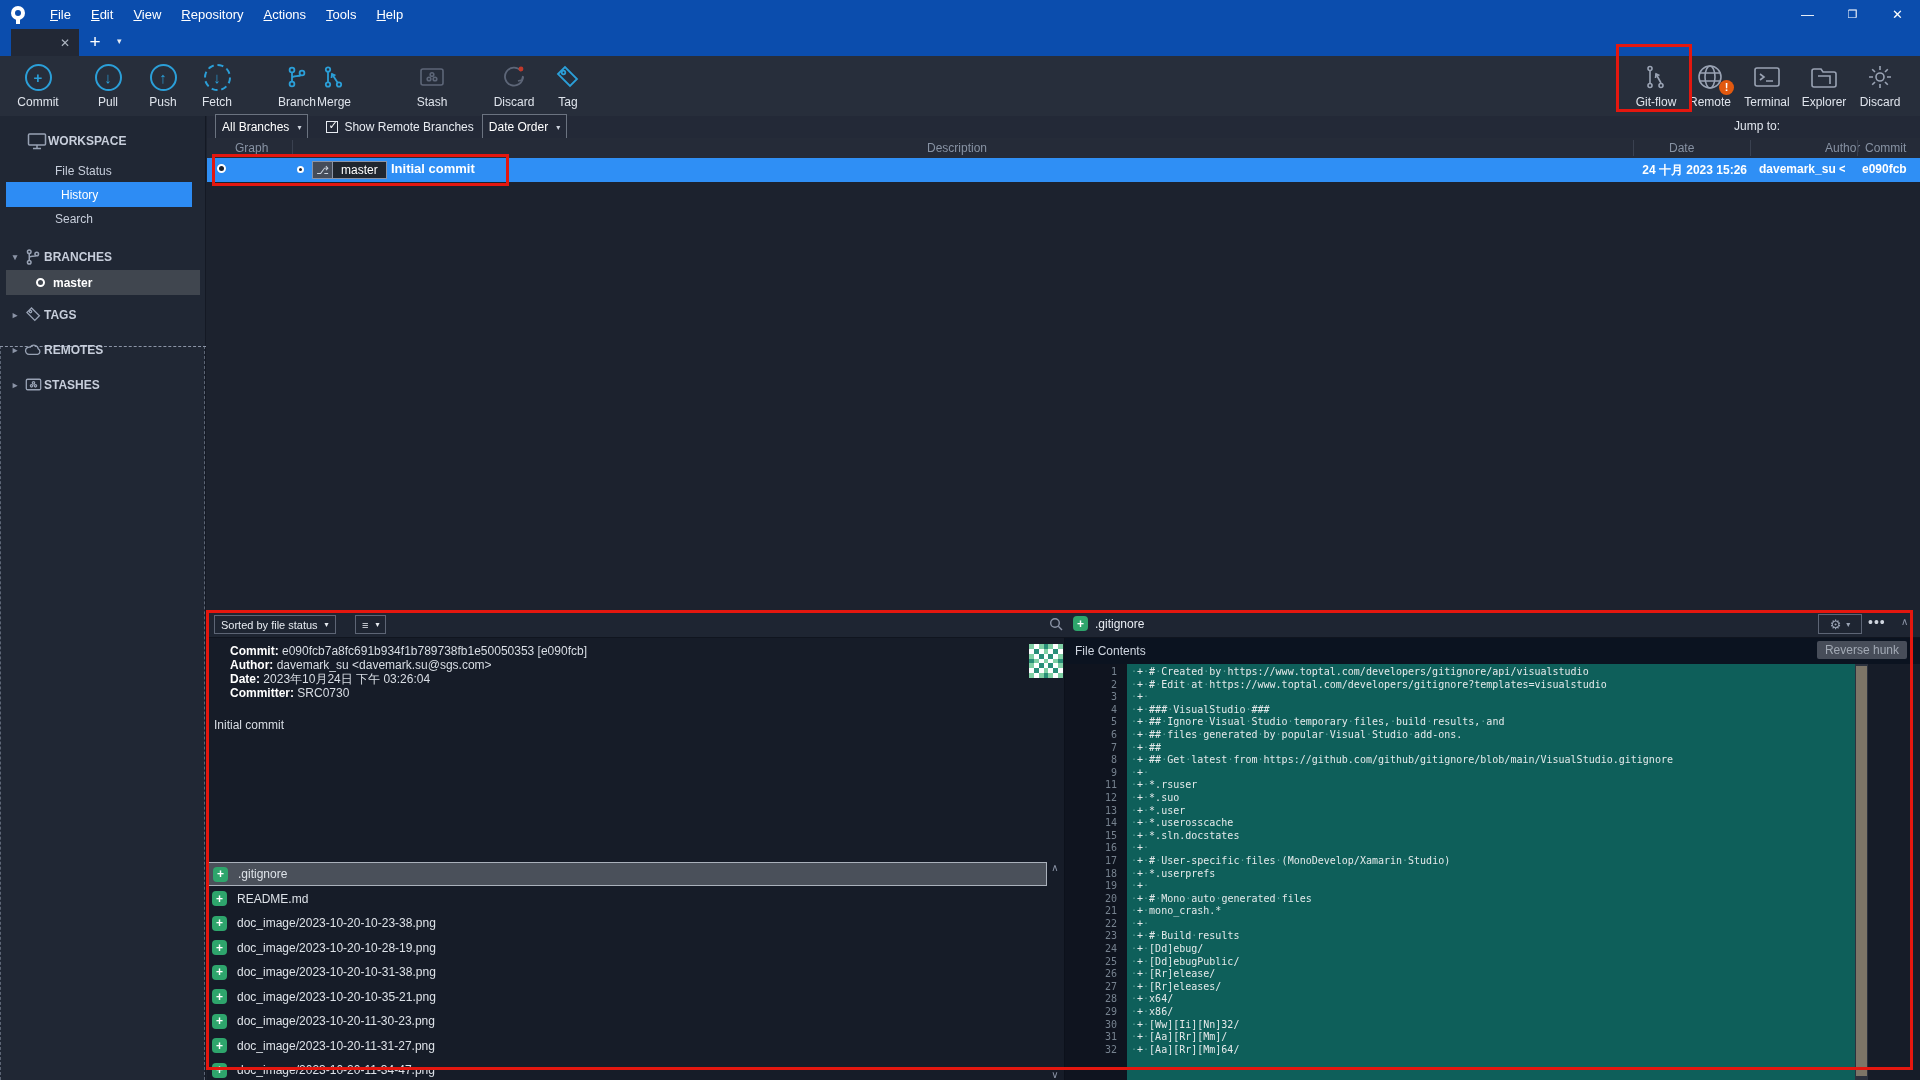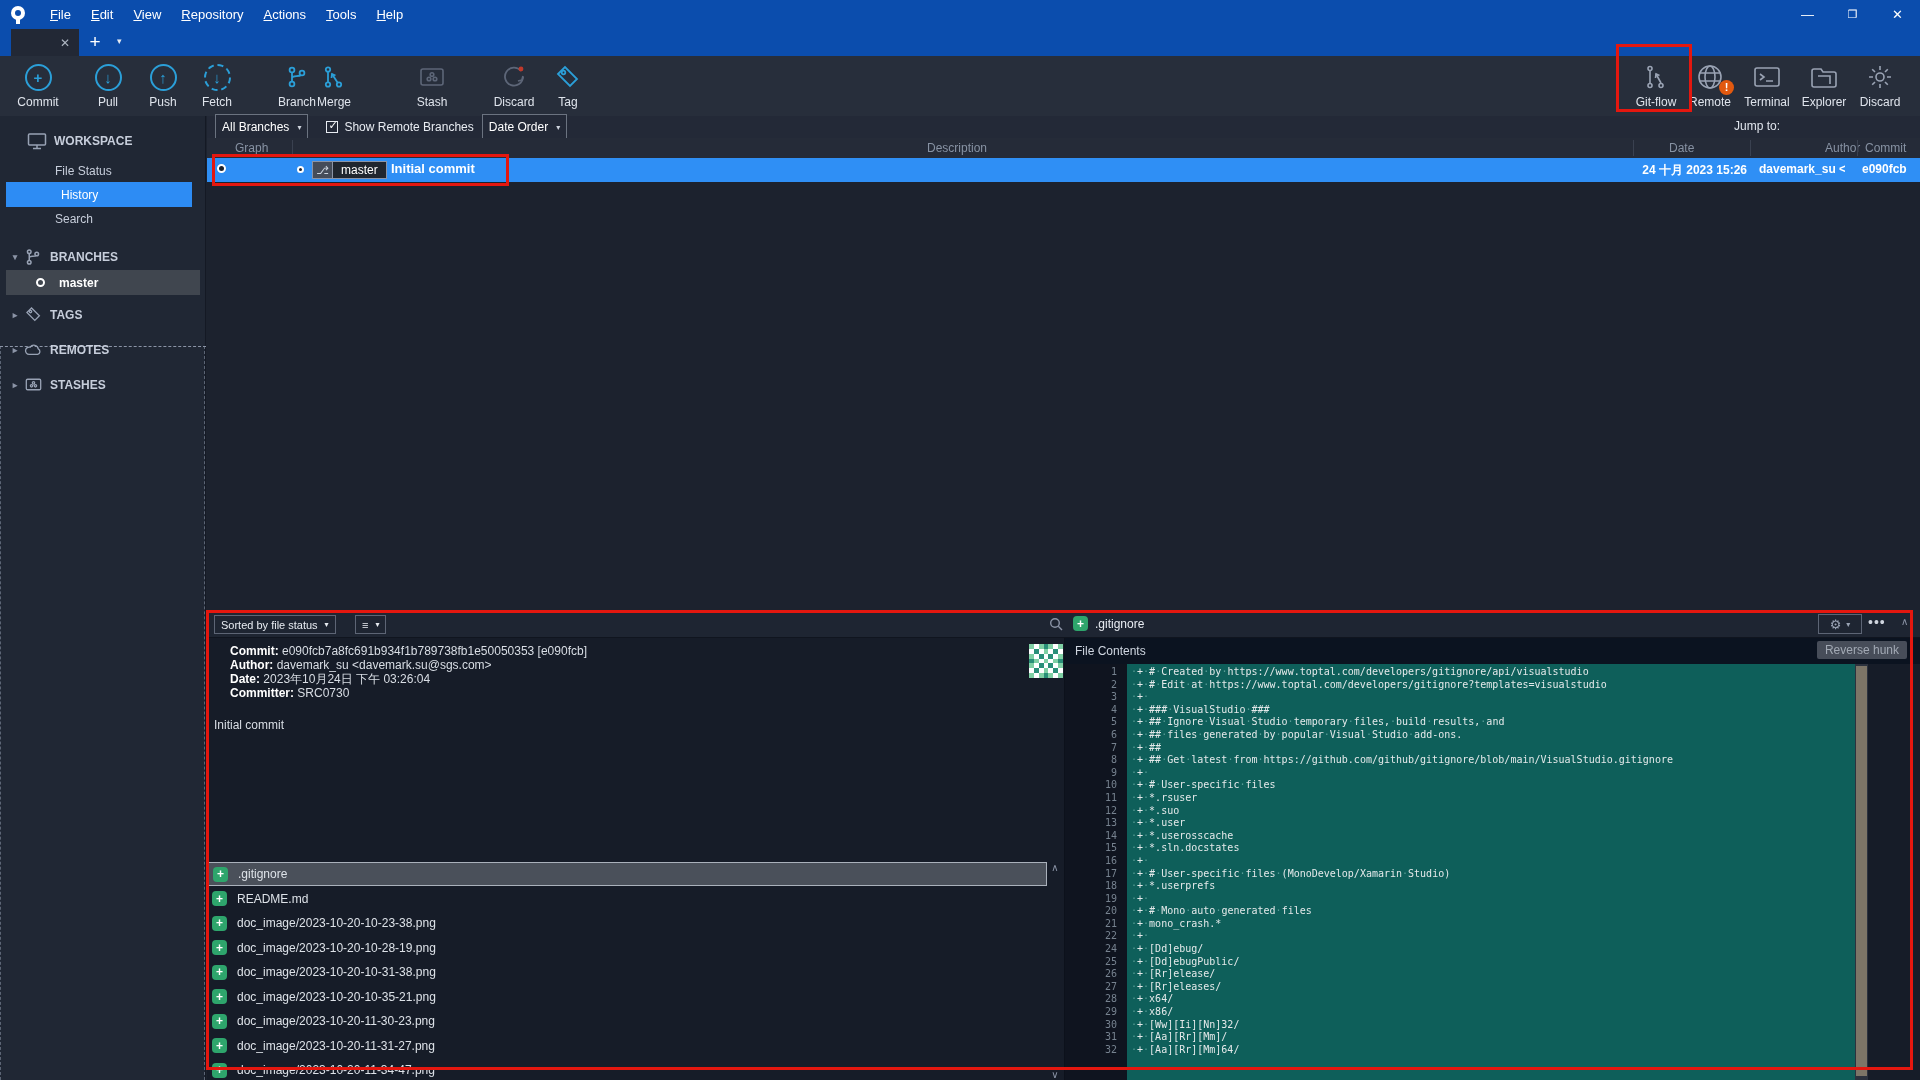--- a/index.html
+++ b/index.html
@@ -40,21 +40,21 @@
   .c-gray { color:#5d6678; }
   .c-dim  { color:#9aa3b4; }
   .badge { position:absolute; right:14px; bottom:14px; width:15px; height:15px; border-radius:50%;
            background:#e2590f; color:#fff; font-size:11px; font-weight:bold; text-align:center; line-height:15px; }
 
   
   #sidebar { left:0; top:116px; width:206px; height:964px; background:#202734; border-right:1px solid #141924; }
   .sb-row { position:absolute; left:0; width:206px; height:25px; display:flex; align-items:center; color:#c7cedb; font-size:12px; }
   .sb-row .chev { width:14px; text-align:center; color:#8b94a6; font-size:9px; margin-left:8px; }
   .sb-row .sb-ic { width:22px; display:flex; justify-content:center; color:#98a2b4; }
-  .sb-row .sb-label { margin-left:6px; white-space:nowrap; }
+  .sb-row .sb-label { white-space:nowrap; }
   .sb-sel-blue { background:#2d8cf4; color:#fff; }
   .sb-sel-gray { background:#40464f; color:#fff; }
   #sb-sep { position:absolute; left:0; top:230px; width:206px; border-top:1px dashed #8b94a6; }
   #sb-dropzone { position:absolute; left:0; top:230px; width:205px; height:734px; border-left:1px dashed #5c6575; border-right:1px dashed #5c6575; }
 
   
   #filter-row { left:207px; top:116px; width:1713px; height:22px; background:#232937; display:flex; align-items:center; }
   .dd-box { height:18px; border:1px solid #6b7380; color:#fff; font-size:12px; display:flex; align-items:center;
             padding:12px 6px; margin-left:8px; background:#232937; }
   .dd-box .dd-chev { font-size:8px; margin-left:8px; color:#cfd5de; }
@@ -578,24 +578,20 @@
           </div>
           <div class="diff-row">
             <div class="diff-num">8</div>
             <div class="diff-text"><span class="ws">·</span>+<span class="ws">·</span>##<span class="ws">·</span>Get<span class="ws">·</span>latest<span class="ws">·</span>from<span class="ws">·</span>https://github.com/github/gitignore/blob/main/VisualStudio.gitignore</div>
           </div>
           <div class="diff-row">
             <div class="diff-num">9</div>
             <div class="diff-text"><span class="ws">·</span>+<span class="ws">·</span></div>
           </div>
           <div class="diff-row">
-            <div class="diff-num">10</div>
-            <div class="diff-text"><span class="ws">·</span>+<span class="ws">·</span>#<span class="ws">·</span>User-specific<span class="ws">·</span>files</div>
-          </div>
-          <div class="diff-row">
             <div class="diff-num">11</div>
             <div class="diff-text"><span class="ws">·</span>+<span class="ws">·</span>*.rsuser</div>
           </div>
           <div class="diff-row">
             <div class="diff-num">12</div>
             <div class="diff-text"><span class="ws">·</span>+<span class="ws">·</span>*.suo</div>
           </div>
           <div class="diff-row">
             <div class="diff-num">13</div>
             <div class="diff-text"><span class="ws">·</span>+<span class="ws">·</span>*.user</div>
@@ -628,20 +624,24 @@
             <div class="diff-num">20</div>
             <div class="diff-text"><span class="ws">·</span>+<span class="ws">·</span>#<span class="ws">·</span>Mono<span class="ws">·</span>auto<span class="ws">·</span>generated<span class="ws">·</span>files</div>
           </div>
           <div class="diff-row">
             <div class="diff-num">21</div>
             <div class="diff-text"><span class="ws">·</span>+<span class="ws">·</span>mono_crash.*</div>
           </div>
           <div class="diff-row">
             <div class="diff-num">22</div>
             <div class="diff-text"><span class="ws">·</span>+<span class="ws">·</span></div>
+          </div>
+          <div class="diff-row">
+            <div class="diff-num">23</div>
+            <div class="diff-text"><span class="ws">·</span>+<span class="ws">·</span>#<span class="ws">·</span>Build<span class="ws">·</span>results</div>
           </div>
           <div class="diff-row">
             <div class="diff-num">24</div>
             <div class="diff-text"><span class="ws">·</span>+<span class="ws">·</span>[Dd]ebug/</div>
           </div>
           <div class="diff-row">
             <div class="diff-num">25</div>
             <div class="diff-text"><span class="ws">·</span>+<span class="ws">·</span>[Dd]ebugPublic/</div>
           </div>
           <div class="diff-row">

